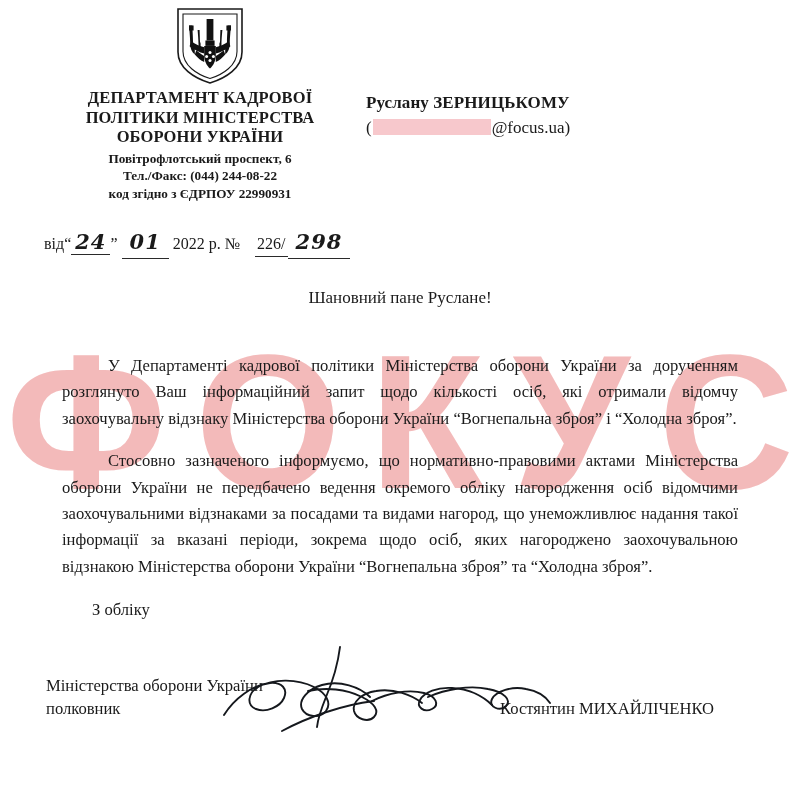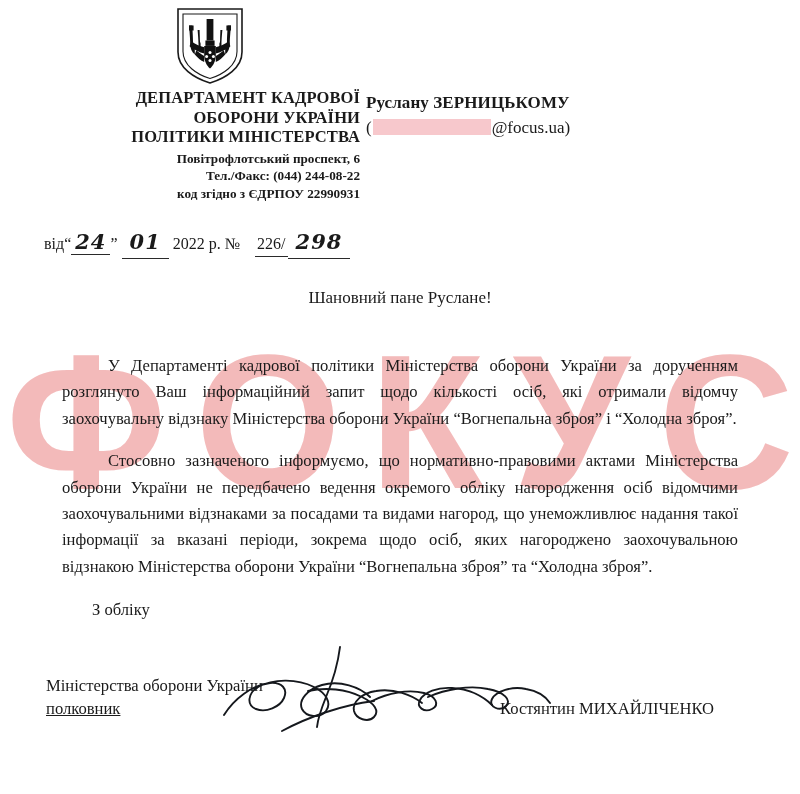--- a/index.html
+++ b/index.html
@@ -55,21 +55,21 @@
     width: 76px;
     height: 80px;
   }
   #emblem svg { display: block; width: 76px; height: 80px; }
 
   
   #letterhead {
     left: 40px;
     top: 88px;
     width: 320px;
-    text-align: right;
+    text-align: center;
   }
   #letterhead .org {
     font-weight: 700;
     font-size: 16.5px;
     line-height: 19.5px;
     letter-spacing: .1px;
   }
   #letterhead .addr {
     font-weight: 700;
     font-size: 13.2px;
@@ -151,21 +151,20 @@
     left: 46px;
     top: 674px;
     width: 720px;
     font-size: 16.6px;
     line-height: 23px;
   }
   #sig-title div { white-space: nowrap; }
   #sig-row {
     position: relative;
     height: 26px;
-    text-decoration: underline;
   }
   #sig-name {
     position: absolute;
     left: 454px;
     top: 0;
     white-space: nowrap;
   }
   #sig-ink {
     position: absolute;
     left: 176px;
@@ -224,22 +223,22 @@
         <circle cx="34.6" cy="50.5" r="1.5"></circle>
         <circle cx="41.4" cy="50.5" r="1.5"></circle>
         <circle cx="38" cy="54.5" r="1.5"></circle>
       </g>
     </svg>
   </div>
 
   <div id="letterhead" class="layer">
     <div class="org">
       <div>ДЕПАРТАМЕНТ КАДРОВОЇ</div>
+      <div>ПОЛІТИКИ МІНІСТЕРСТВА</div>
       <div>ОБОРОНИ УКРАЇНИ</div>
-      <div>ПОЛІТИКИ МІНІСТЕРСТВА</div>
     </div>
     <div class="addr">
       <div>Повітрофлотський проспект, 6</div>
       <div>Тел./Факс: (044) 244-08-22</div>
       <div>код згідно з ЄДРПОУ 22990931</div>
     </div>
   </div>
 
   <div id="dateline" class="layer">
     <span>від</span><span>“</span><span class="hw ul-s">24</span><span>”</span>

